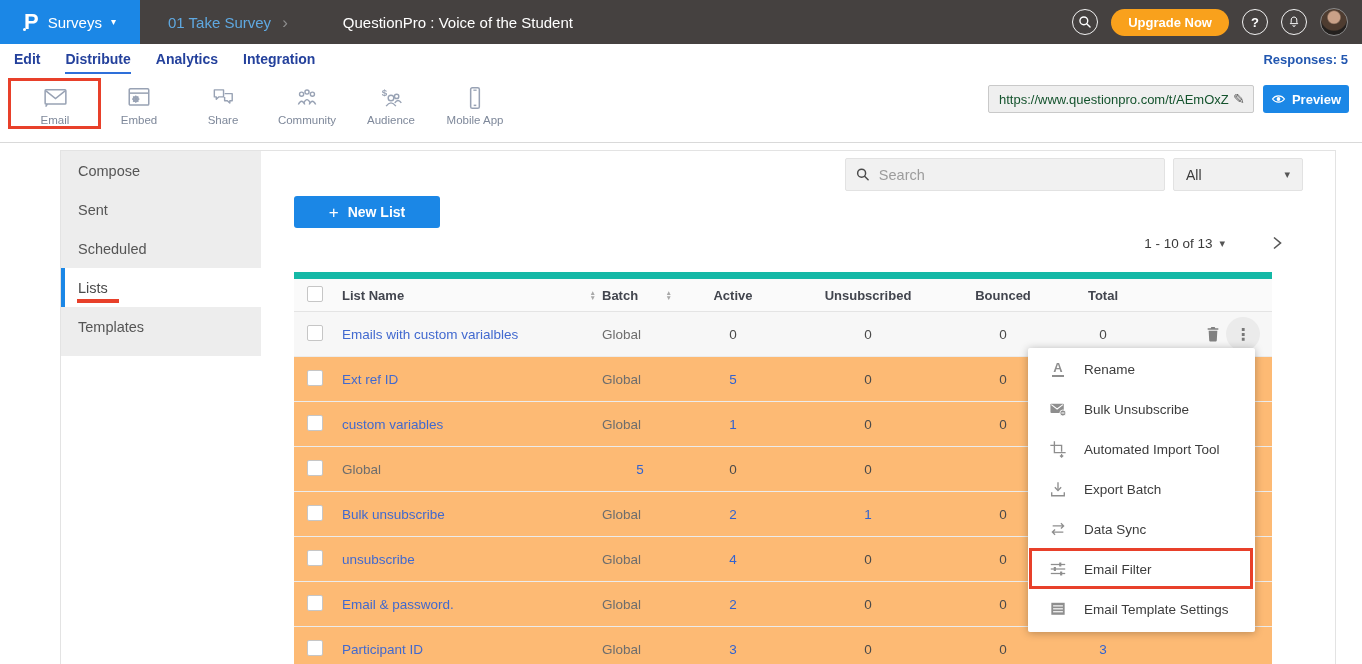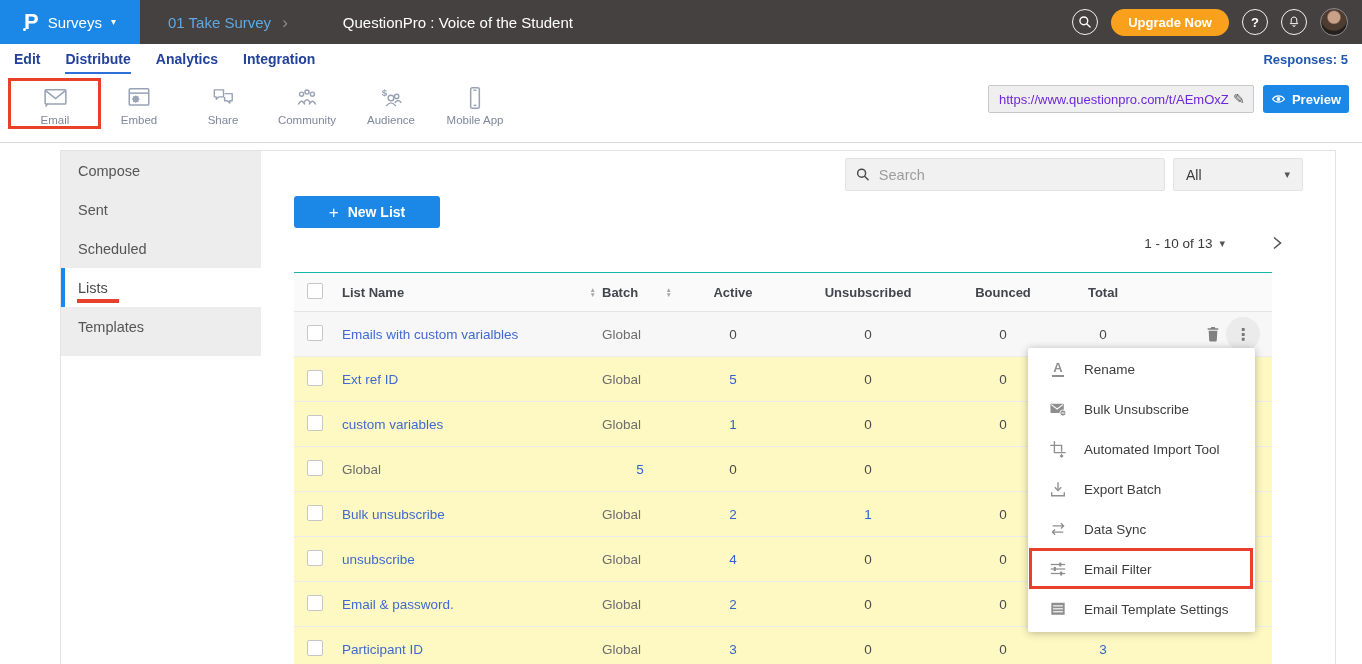--- a/index.html
+++ b/index.html
@@ -27,21 +27,21 @@
   .tab { font-size:14px; font-weight:bold; color:#24419c; padding-bottom:5px; cursor:pointer; }
   .tab.active { border-bottom:2px solid #2e6fd9; }
   .responses { position:absolute; right:14px; top:8px; color:#2257b0; font-size:13px; font-weight:bold; }
 
   
   .toolbar-row { position:absolute; top:75px; left:0; right:0; height:68px; border-bottom:1px solid #d9d9d9; background:#fff; }
   .channels { position:absolute; left:13px; top:4px; display:flex; }
   .channel { width:84px; height:54px; display:flex; flex-direction:column; align-items:center; justify-content:center; gap:4px; color:#98a2b4; cursor:pointer; }
   .channel-label { font-size:11.5px; color:#7e889a; }
   .url-wrap { position:absolute; right:108px; top:10px; width:266px; height:28px; background:#efefef; border:1px solid #c9c9c9; border-radius:2px; display:flex; align-items:center; padding:0 8px 0 10px; cursor:text; }
-  .url-text { font-size:13px; color:#6d28d9; white-space:nowrap; overflow:hidden; flex:1; }
+  .url-text { font-size:13px; color:#14532d; white-space:nowrap; overflow:hidden; flex:1; }
   .pencil { color:#555; font-size:14px; font-family:"DejaVu Sans", sans-serif; cursor:pointer; }
   .preview-btn { position:absolute; right:13px; top:10px; width:86px; height:28px; background:#1b87e6; border:none; border-radius:3px; color:#ffffff; font-size:13px; font-weight:bold; display:flex; align-items:center; justify-content:center; gap:6px; cursor:pointer; }
 
   
   .panel { position:absolute; left:60px; top:150px; width:1276px; height:515px; border:1px solid #e3e3e3; border-bottom:none; background:#fff; }
   .sidebar { position:absolute; left:0; top:0; width:200px; }
   .side-item { height:39px; display:flex; align-items:center; padding-left:17px; font-size:14.5px; color:#555; background:#ededed; position:relative; cursor:pointer; }
   .side-item.active { background:#fff; border-left:4px solid #1b87e6; padding-left:13px; color:#4a4a4a; }
   .side-pad { height:10px; background:#ededed; }
   .lists-underline { position:absolute; left:12px; top:31px; width:42px; height:4px; background:#e8402a; }
@@ -56,22 +56,22 @@
   .newlist-btn { position:absolute; left:33px; top:45px; width:146px; height:32px; background:#1b87e6; border:none; border-radius:3px; color:#fff; display:flex; align-items:center; justify-content:center; gap:9px; cursor:pointer; }
   .newlist-plus { font-size:17px; font-weight:normal; line-height:1; }
   .newlist-label { font-size:14px; font-weight:bold; }
   .pagination { position:absolute; right:50px; top:84px; display:flex; align-items:center; font-size:13.5px; color:#3a3a3a; }
   .pagination .caret { margin-left:7px; color:#555; font-size:11px; cursor:pointer; }
   .next-chevron { margin-left:44px; cursor:pointer; display:flex; }
 
   
   .table { position:absolute; left:33px; top:121px; width:978px; }
   .t-head, .t-row { display:grid; grid-template-columns:48px 260px 76px 110px 160px 110px 90px 1fr; align-items:center; }
-  .t-head { height:40px; background:#fafafa; border-top:1px solid #14b8a6; border-bottom:1px solid #e4e4e4; font-size:13px; font-weight:bold; color:#42454e; }
-  .t-row { height:45px; border-bottom:1px solid #ececec; font-size:13.5px; background:#fef9c3; }
+  .t-head { height:40px; background:#fafafa; border-top:7px solid #14b8a6; border-bottom:1px solid #e4e4e4; font-size:13px; font-weight:bold; color:#42454e; }
+  .t-row { height:45px; border-bottom:1px solid #ececec; font-size:13.5px; background:#fdba74; }
   .t-row.active-row { background:#f7f7f7; }
   .checkbox { width:16px; height:16px; border:1px solid #c6c6c6; border-radius:2px; background:#fff; display:inline-block; cursor:pointer; }
   .cell-check { padding-left:13px; }
   .h-flex { display:flex; align-items:center; justify-content:space-between; padding-right:6px; }
   .sort { display:flex; flex-direction:column; line-height:5px; font-size:6.5px; color:#a8a8a8; cursor:pointer; }
   .cell-name a { color:#4169cf; text-decoration:none; cursor:pointer;text-align:center; }
   .cell-type { color:#6d6d6d; }
   .h-center, .num { text-align:center; }
   .num { color:#4a4a4a; cursor:pointer; }
   .num.nz { color:#3263d0; }

